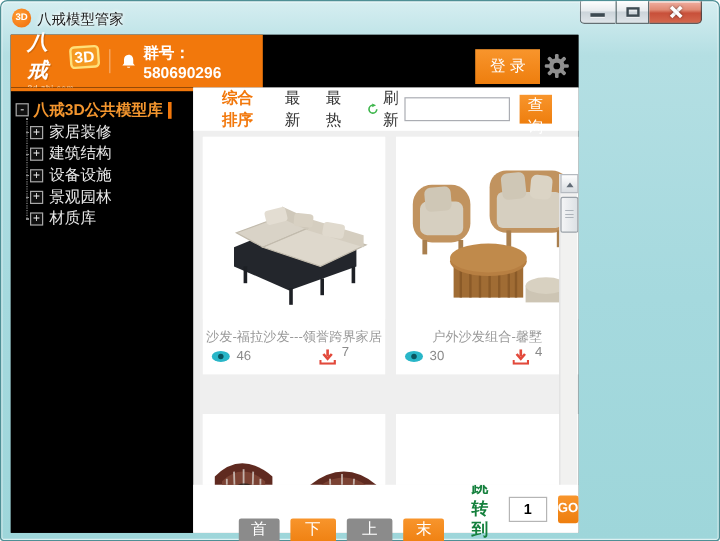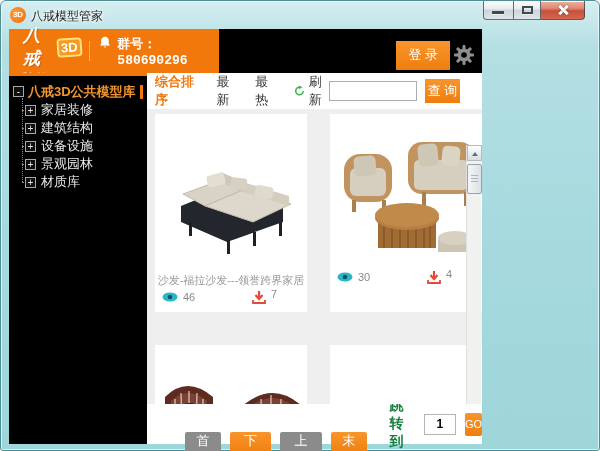--- a/index.html
+++ b/index.html
@@ -43,21 +43,21 @@
     padding-left:14px; color:#fff; position:relative; }
   .logo-stack { display:flex; flex-direction:column; margin-right:8px; }
   .logo-row { display:flex; align-items:center; }
   .logo-cn { font-size:17px; font-weight:bold; font-style:italic; letter-spacing:1px;
     text-shadow:1px 1px 0 rgba(0,0,0,.15); }
   .logo-badge { display:inline-block; margin-left:2px; background:#f59a22; border:2px solid #ffe07a;
     border-radius:4px; padding:0 2px; font-size:13px; font-weight:bold; color:#fff;
     transform:rotate(-4deg); line-height:15px; }
   .logo-domain { font-size:7px; color:#ffe3c2; letter-spacing:.5px; margin-top:1px; }
   .logo-div { width:1px; height:20px; background:rgba(255,255,255,.4); margin:0 8px 0 0; }
-  .group { display:flex; gap:5px; font-size:13px; font-weight:bold;font-family:Liberation Mono, monospace; }
+  .group { display:flex; align-items:center; gap:5px; font-size:13px; font-weight:bold; }
   .header-right { flex:1; display:flex; align-items:center; justify-content:flex-end;
     padding-right:6px; margin-top:8px; }
   .btn-orange { background:linear-gradient(180deg,#f8952c,#ee7e0e); color:#fff; font-size:13px;
     border:none; height:29px; padding:0 12px; cursor:pointer; font-family:inherit; }
   .gear { width:24px; height:24px; margin-left:2px; }
 
   
   .body-row { display:flex; height:371px; }
   .sidebar { width:217px; background:#000; border-top:3px solid #f2780c; padding:6px 0 0 4px;
     position:relative; }
@@ -70,34 +70,34 @@
   .tree-children::before { content:""; position:absolute; left:0; top:-3px; bottom:9px;
     border-left:1px dotted #8a8a8a; }
   .tree-item { display:flex; align-items:center; gap:5px; height:18px; position:relative;
     padding-left:3px; cursor:pointer; }
   .tree-item::before { content:""; position:absolute; left:0; top:9px; width:4px;
     border-top:1px dotted #8a8a8a; }
   .tree-item .label { color:#e9e9e9; font-size:13px; }
 
   
   .main { flex:1; background:#efefef; display:flex; flex-direction:column; position:relative; }
-  .toolbar { height:36px; background:#fff; display:flex; align-items:center; padding-left:8px;
+  .toolbar { height:36px; background:#fff; display:flex; align-items:center; padding-left:24px;
     flex:0 0 36px; }
   .sort-link { font-size:13px; color:#333; margin-right:18px; cursor:pointer; }
   .sort-link.active { color:#f2780c; font-weight:bold; margin-right:20px; }
   .refresh-group { display:flex; align-items:center; gap:4px; cursor:pointer; }
   .refresh-group .sort-link { margin-right:0; }
   .search-input { margin-left:auto; width:88px; height:20px; border:1px solid #abadb3;
     font-size:12px; padding:0 4px; }
   .btn-search { margin:0 22px 0 8px; background:linear-gradient(180deg,#f8952c,#ee7e0e);
     color:#fff; border:none; font-size:13px; height:24px; width:44px; cursor:pointer;
     font-family:inherit; }
 
   .cards-viewport { flex:1; position:relative; overflow:hidden; padding:5px 0 0 8px; }
-  .card-row { display:flex; gap:23px; }
+  .card-row { display:flex; gap:9px; }
   .card-row.second { margin-top:33px; }
   .card { width:152px; background:#fff; cursor:pointer; }
   .card .img { width:152px; height:152px; background:#fff; overflow:hidden; }
   .card.small .img { height:80px; }
   .card-title { font-size:11px; color:#9a9a9a; text-align:center; padding-top:7px; height:20px;
     white-space:nowrap; overflow:hidden; }
   .card-stats { display:flex; align-items:flex-start; padding:5px 30px 8px 7px;
     justify-content:space-between;text-align:center; }
   .stat { display:flex; align-items:center; gap:5px; font-size:11px; color:#8a8a8a; }
   .stat .up { position:relative; top:-4px; }
@@ -119,21 +119,21 @@
   .pagination { height:40px; background:#fff; display:flex; align-items:center;
     padding-left:38px; gap:9px; flex:0 0 40px; }
   .pg-btn { border:none; color:#fff; font-size:13px; height:23px; padding:0 9px; cursor:pointer;
     border-radius:2px; font-family:inherit;margin-top:39px; }
   .pg-gray { background:#8b8b8b; }
   .pg-orange { background:linear-gradient(180deg,#f8952c,#ee7e0e); }
   .jump-label { color:#15803d; font-size:14px; font-weight:bold; margin-left:14px; }
   .jump-input { width:32px; height:21px; border:1px solid #b5b5b5; text-align:center;
     font-size:12px; font-weight:bold; }
   .go-btn { background:linear-gradient(180deg,#f8952c,#ee7e0e); color:#fff; border:none;
-    width:28px; height:23px; font-size:11px; font-weight:normal; cursor:pointer; border-radius:2px; }
+    width:28px; height:23px; font-size:11px; font-weight:bold; cursor:pointer; border-radius:2px; }
 </style>
 </head>
 <body>
 
 <div class="frame">
   <div class="titlebar">
     <div class="app-icon">3D</div>
     <div class="win-title">八戒模型管家</div>
     <div class="win-controls">
       <div class="wbtn min">
@@ -302,20 +302,21 @@
                       <ellipse cx="77" cy="104" rx="32" ry="12" fill="#b77f42"></ellipse>
                       <ellipse cx="77" cy="101" rx="32" ry="12" fill="#c08a4b"></ellipse>
                     </g>
                     <g>
                       <rect x="108" y="124" width="34" height="14" fill="#cdc5b4"></rect>
                       <ellipse cx="125" cy="124" rx="17" ry="7" fill="#d8d1c1"></ellipse>
                     </g>
                   </g>
                 </svg>
               </div>
+              <div class="card-title">户外沙发组合-馨墅</div>
               <div class="card-stats">
                 <span class="stat">
                   <svg width="16" height="10" viewBox="0 0 16 10">
                     <ellipse cx="8" cy="5" rx="7.5" ry="4.6" fill="#29b6c8"></ellipse>
                     <circle cx="8" cy="5" r="2.3" fill="#0a5560"></circle>
                   </svg>
                   <span>30</span>
                 </span>
                 <span class="stat">
                   <svg width="14" height="13" viewBox="0 0 14 13">

